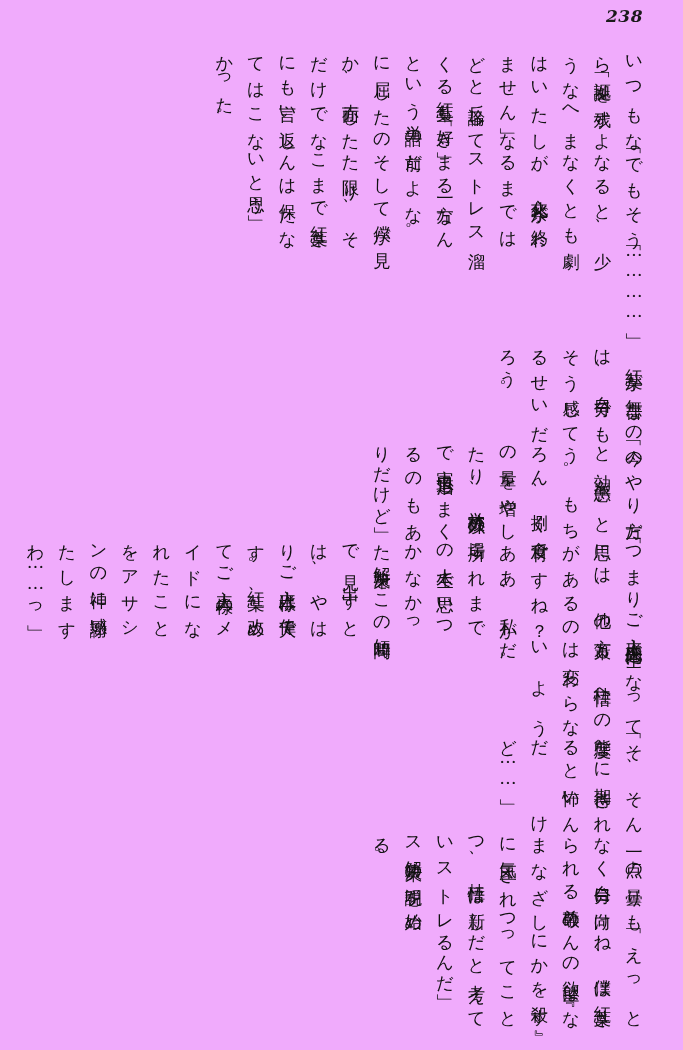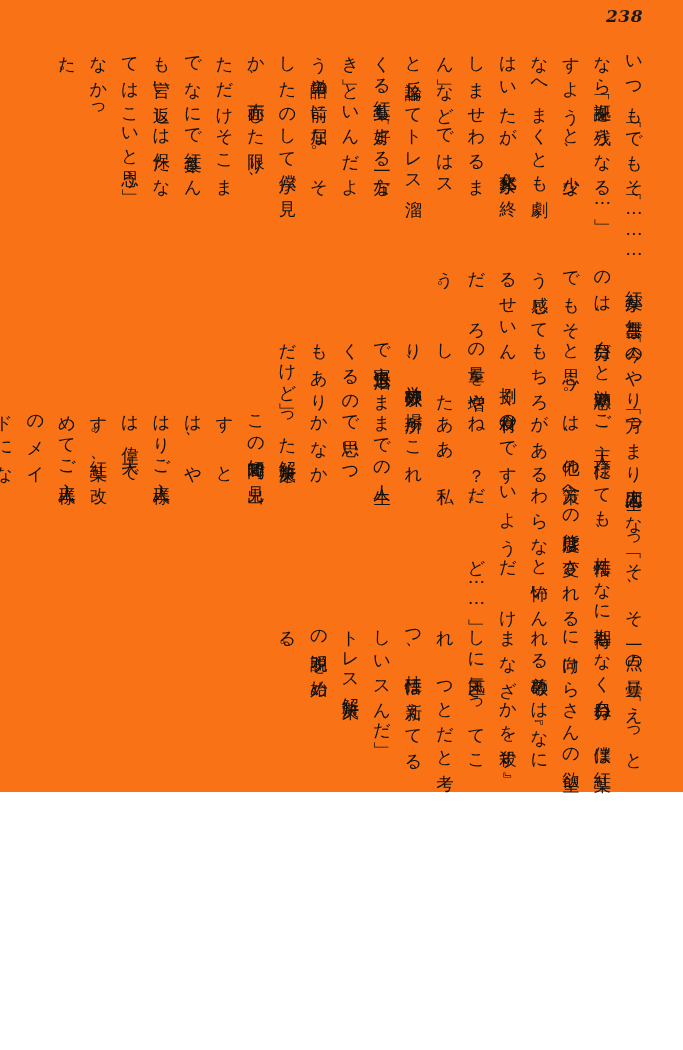--- a/index.html
+++ b/index.html
@@ -10,22 +10,22 @@
   body {
     width: 683px;
     height: 1050px;
     overflow: hidden;
     font-family: "DejaVu Serif", "Liberation Serif", serif;
     color: #111111;
   }
   .page {
     position: relative;
     width: 683px;
-    height: 792px;
-    background: #f97316;
+    height: 1050px;
+    background: #f0abfc;
     box-sizing: border-box;
   }
   .page-number {
     position: absolute;
     top: 6px;
     right: 40px;
     font-family: "DejaVu Serif", "Liberation Serif", serif;
     font-style: italic;
     font-size: 17px;
     font-weight: 700;

